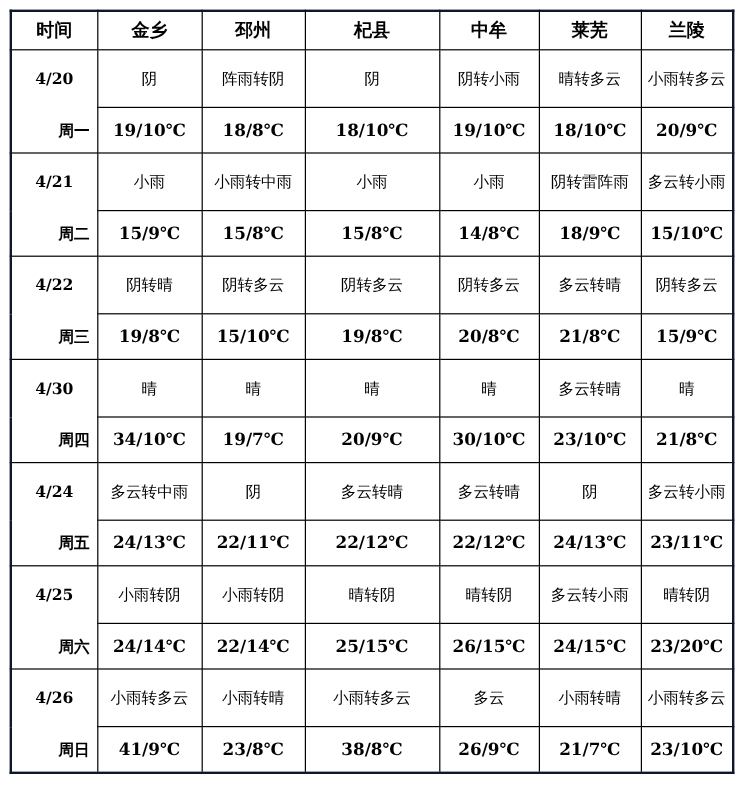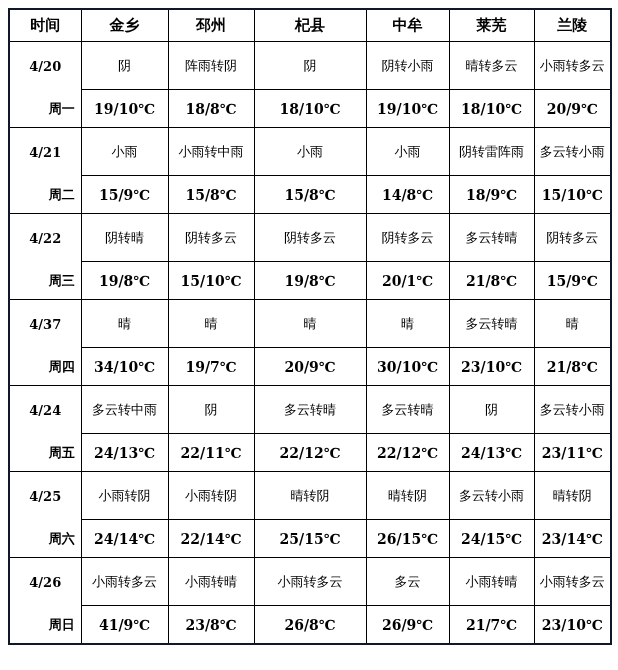--- a/index.html
+++ b/index.html
@@ -136,28 +136,28 @@
       <td>阴转多云</td>
       <td>阴转多云</td>
       <td>阴转多云</td>
       <td>多云转晴</td>
       <td>阴转多云</td>
     </tr>
     <tr class="temp-row">
       <td>19/8℃</td>
       <td>15/10℃</td>
       <td>19/8℃</td>
-      <td>20/1℃</td>
+      <td>20/8℃</td>
       <td>21/8℃</td>
       <td>15/9℃</td>
     </tr>
 
     <tr class="weather-row">
       <td class="date-cell" rowspan="2">
-        <div class="date-line">4/37</div>
+        <div class="date-line">4/30</div>
         <div class="weekday-line">周四</div>
       </td>
       <td>晴</td>
       <td>晴</td>
       <td>晴</td>
       <td>晴</td>
       <td>多云转晴</td>
       <td>晴</td>
     </tr>
     <tr class="temp-row">
@@ -201,37 +201,37 @@
       <td>晴转阴</td>
       <td>多云转小雨</td>
       <td>晴转阴</td>
     </tr>
     <tr class="temp-row">
       <td>24/14℃</td>
       <td>22/14℃</td>
       <td>25/15℃</td>
       <td>26/15℃</td>
       <td>24/15℃</td>
-      <td>23/14℃</td>
+      <td>23/20℃</td>
     </tr>
 
     <tr class="weather-row">
       <td class="date-cell" rowspan="2">
         <div class="date-line">4/26</div>
         <div class="weekday-line">周日</div>
       </td>
       <td>小雨转多云</td>
       <td>小雨转晴</td>
       <td>小雨转多云</td>
       <td>多云</td>
       <td>小雨转晴</td>
       <td>小雨转多云</td>
     </tr>
     <tr class="temp-row">
       <td>41/9℃</td>
       <td>23/8℃</td>
-      <td>26/8℃</td>
+      <td>38/8℃</td>
       <td>26/9℃</td>
       <td>21/7℃</td>
       <td>23/10℃</td>
     </tr>
   </tbody>
 </table>
 
 </body></html>

